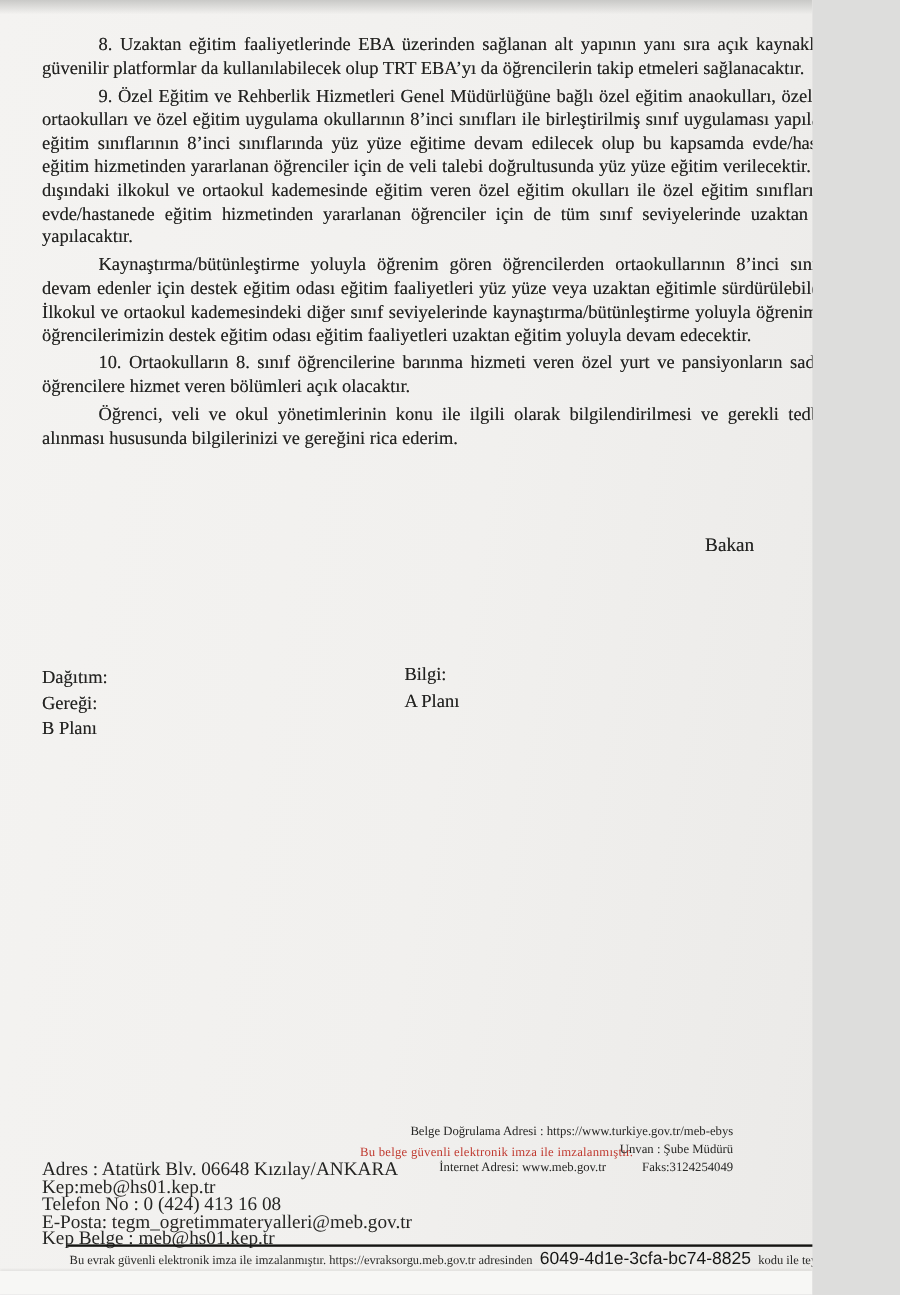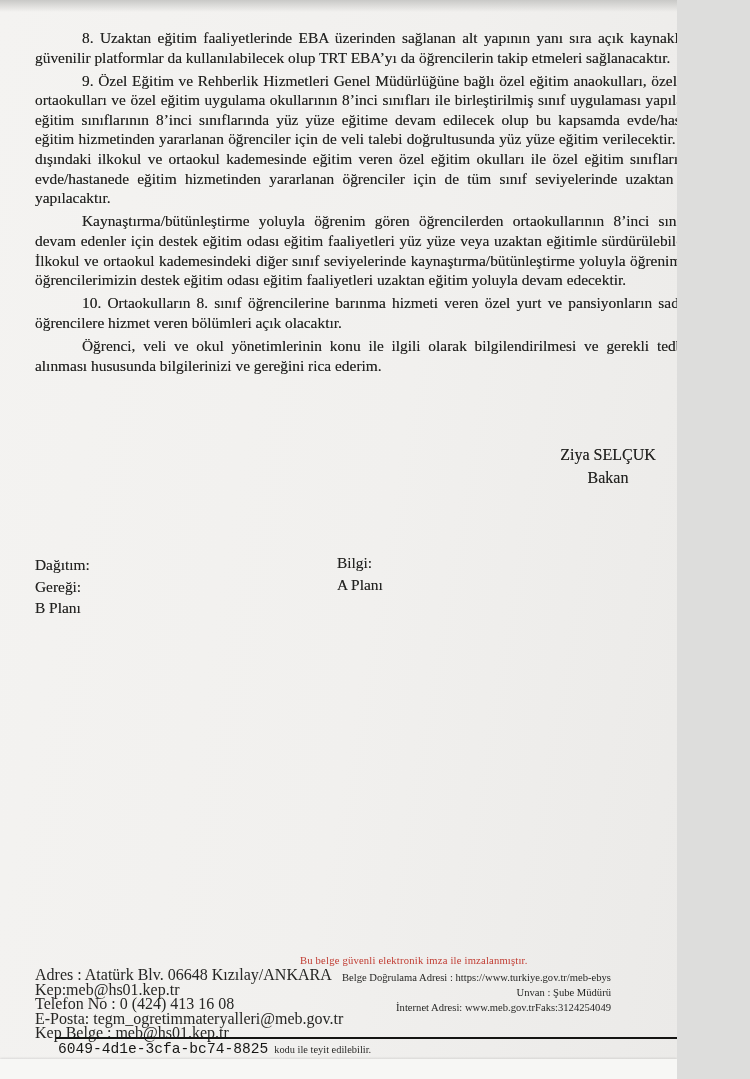--- a/index.html
+++ b/index.html
@@ -30,29 +30,29 @@
   
   .distribution{position:absolute;left:35px;top:554px;font-size:15.4px;
     line-height:21.5px;text-shadow:0 0 .4px rgba(30,30,28,.5);}
   .dist-right{position:absolute;left:337px;top:552px;font-size:15.4px;
     line-height:21.5px;text-shadow:0 0 .4px rgba(30,30,28,.5);}
   
   .footer-left{position:absolute;left:35px;top:968px;font-size:16px;
     line-height:14.6px;color:#262624;}
   .signed-notice{position:absolute;left:300px;top:955px;font-size:10.6px;
     letter-spacing:.2px;}
-  .footer-right{position:absolute;right:66px;top:970px;font-size:10.6px;
+  .footer-right{position:absolute;right:66px;top:936px;font-size:10.6px;
     line-height:15px;text-align:right;color:#262624;}
-  .faks{display:inline-block;}
+  .faks{display:inline-block;margin-left:30px;}
   .divider{position:absolute;left:56px;top:1037px;width:666px;height:2.4px;
     background:#141412;}
   .verify-bar{position:absolute;left:58px;top:1041px;width:664px;
     display:flex;align-items:baseline;gap:6px;font-size:10.4px;
     white-space:nowrap;color:#2a2a28;}
-  .verify-code{font-family:Liberation Mono, monospace;
+  .verify-code{font-family:Liberation Sans, sans-serif;
     font-size:14.6px;color:#161614;}
   
   .qr{position:absolute;left:692px;top:988px;width:55px;height:58px;
     background:#f8f8f6;}
   .qr-cells{position:absolute;inset:0;display:grid;
     grid-template-columns:repeat(25,1fr);grid-auto-rows:1fr;}
   .qr-cells i{display:block;}
   .qr-cells i.on{background:#1c1c1a;}
   .qf{position:absolute;width:16px;height:16px;background:#f8f8f6;
     border:2.5px solid #1c1c1a;box-sizing:border-box;}
@@ -67,21 +67,20 @@
 
   <div class="body-text">
     <p>8. Uzaktan eğitim faaliyetlerinde EBA üzerinden sağlanan alt yapının yanı sıra açık kaynaklı diğer güvenilir platformlar da kullanılabilecek olup TRT EBA’yı da öğrencilerin takip etmeleri sağlanacaktır.</p>
     <p>9. Özel Eğitim ve Rehberlik Hizmetleri Genel Müdürlüğüne bağlı özel eğitim anaokulları, özel eğitim ortaokulları ve özel eğitim uygulama okullarının 8’inci sınıfları ile birleştirilmiş sınıf uygulaması yapılan özel eğitim sınıflarının 8’inci sınıflarında yüz yüze eğitime devam edilecek olup bu kapsamda evde/hastanede eğitim hizmetinden yararlanan öğrenciler için de veli talebi doğrultusunda yüz yüze eğitim verilecektir. Bunun dışındaki ilkokul ve ortaokul kademesinde eğitim veren özel eğitim okulları ile özel eğitim sınıflarında ve evde/hastanede eğitim hizmetinden yararlanan öğrenciler için de tüm sınıf seviyelerinde uzaktan eğitim yapılacaktır.</p>
     <p>Kaynaştırma/bütünleştirme yoluyla öğrenim gören öğrencilerden ortaokullarının 8’inci sınıflarına devam edenler için destek eğitim odası eğitim faaliyetleri yüz yüze veya uzaktan eğitimle sürdürülebilecektir. İlkokul ve ortaokul kademesindeki diğer sınıf seviyelerinde kaynaştırma/bütünleştirme yoluyla öğrenim gören öğrencilerimizin destek eğitim odası eğitim faaliyetleri uzaktan eğitim yoluyla devam edecektir.</p>
     <p>10. Ortaokulların 8. sınıf öğrencilerine barınma hizmeti veren özel yurt ve pansiyonların sadece bu öğrencilere hizmet veren bölümleri açık olacaktır.</p>
     <p>Öğrenci, veli ve okul yönetimlerinin konu ile ilgili olarak bilgilendirilmesi ve gerekli tedbirlerin alınması hususunda bilgilerinizi ve gereğini rica ederim.</p>
   </div>
 
   <div class="signature">
-    <div>Ziya SELÇUK</div>
     <div>Bakan</div>
   </div>
 
   <div class="distribution">
     <div>Dağıtım:</div>
     <div>Gereği:</div>
     <div>B Planı</div>
   </div>
   <div class="dist-right">
     <div>Bilgi:</div>
@@ -735,18 +734,19 @@
         <i class="on"></i>
       </div>
     <div class="qf tl"></div>
     <div class="qf tr"></div>
     <div class="qf bl"></div>
   </div>
 
   <div class="divider"></div>
 
   <div class="verify-bar">
+    <span>Bu evrak güvenli elektronik imza ile imzalanmıştır. https://evraksorgu.meb.gov.tr adresinden</span>
     <span class="verify-code">6049-4d1e-3cfa-bc74-8825</span>
     <span>kodu ile teyit edilebilir.</span>
   </div>
 
   <div class="bottom-edge"></div>
 </div>
 
 </body></html>

